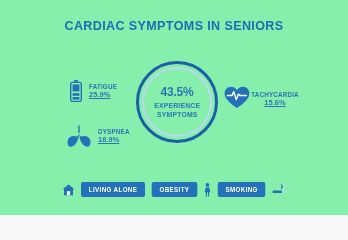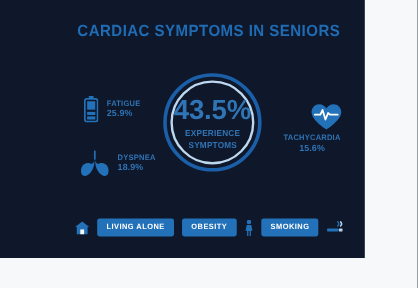--- a/index.html
+++ b/index.html
@@ -8,23 +8,23 @@
   }
   body {
     width: 348px;
     height: 215px;
     background: #f7f8f9;
     font-family: "Liberation Sans", sans-serif;
     overflow: hidden;
   }
   .infographic {
     position: relative;
-    width: 304px;
+    width: 348px;
     height: 215px;
-    background: #0f172a;
+    background: #86efac;
   }
   
   .title {
     position: absolute;
     top: 18px;
     left: 0;
     width: 348px;
     text-align: center;
     font-size: 13.5px;
     font-weight: bold;
@@ -52,21 +52,21 @@
     top: 0;
     width: 84px;
     height: 84px;
     display: flex;
     flex-direction: column;
     align-items: center;
     justify-content: center;
     line-height: 1;
   }
   .center-pct {
-    font-size: 23px;
+    font-size: 12px;
     font-weight: bold;
     color: #2f74b5;
     letter-spacing: -0.2px;
   }
   .center-line1 {
     margin-top: 4px;
     font-size: 7.2px;
     font-weight: bold;
     color: #2f74b5;
     letter-spacing: 0.2px;
@@ -104,36 +104,37 @@
     transform: scaleX(0.95);
     transform-origin: left center;
     white-space: nowrap;
   }
   .sym-val {
     font-size: 7.4px;
     font-weight: bold;
     color: #2f74b5;
     letter-spacing: 0.1px;
     white-space: nowrap;
+    text-decoration: underline;
   }
   #sym-fatigue {
     left: 70px;
     top: 80px;
   }
   #sym-fatigue .sym-text { margin-left: 7px; }
   #sym-dyspnea {
     left: 66px;
     top: 125px;
   }
   #sym-dyspnea .sym-text { margin-left: 6px; }
   #sym-tachycardia {
-    left: 235px;
+    left: 224px;
     top: 86px;
-    flex-direction: column;
-    align-items: flex-end;
+    flex-direction: row;
+    align-items: center;
   }
   #sym-tachycardia .sym-text {
     align-items: center;
     margin-top: 3px;
   }
   #sym-tachycardia .sym-name,
   #sym-tachycardia .sym-val {
     text-align: center;
     transform-origin: center;
   }

